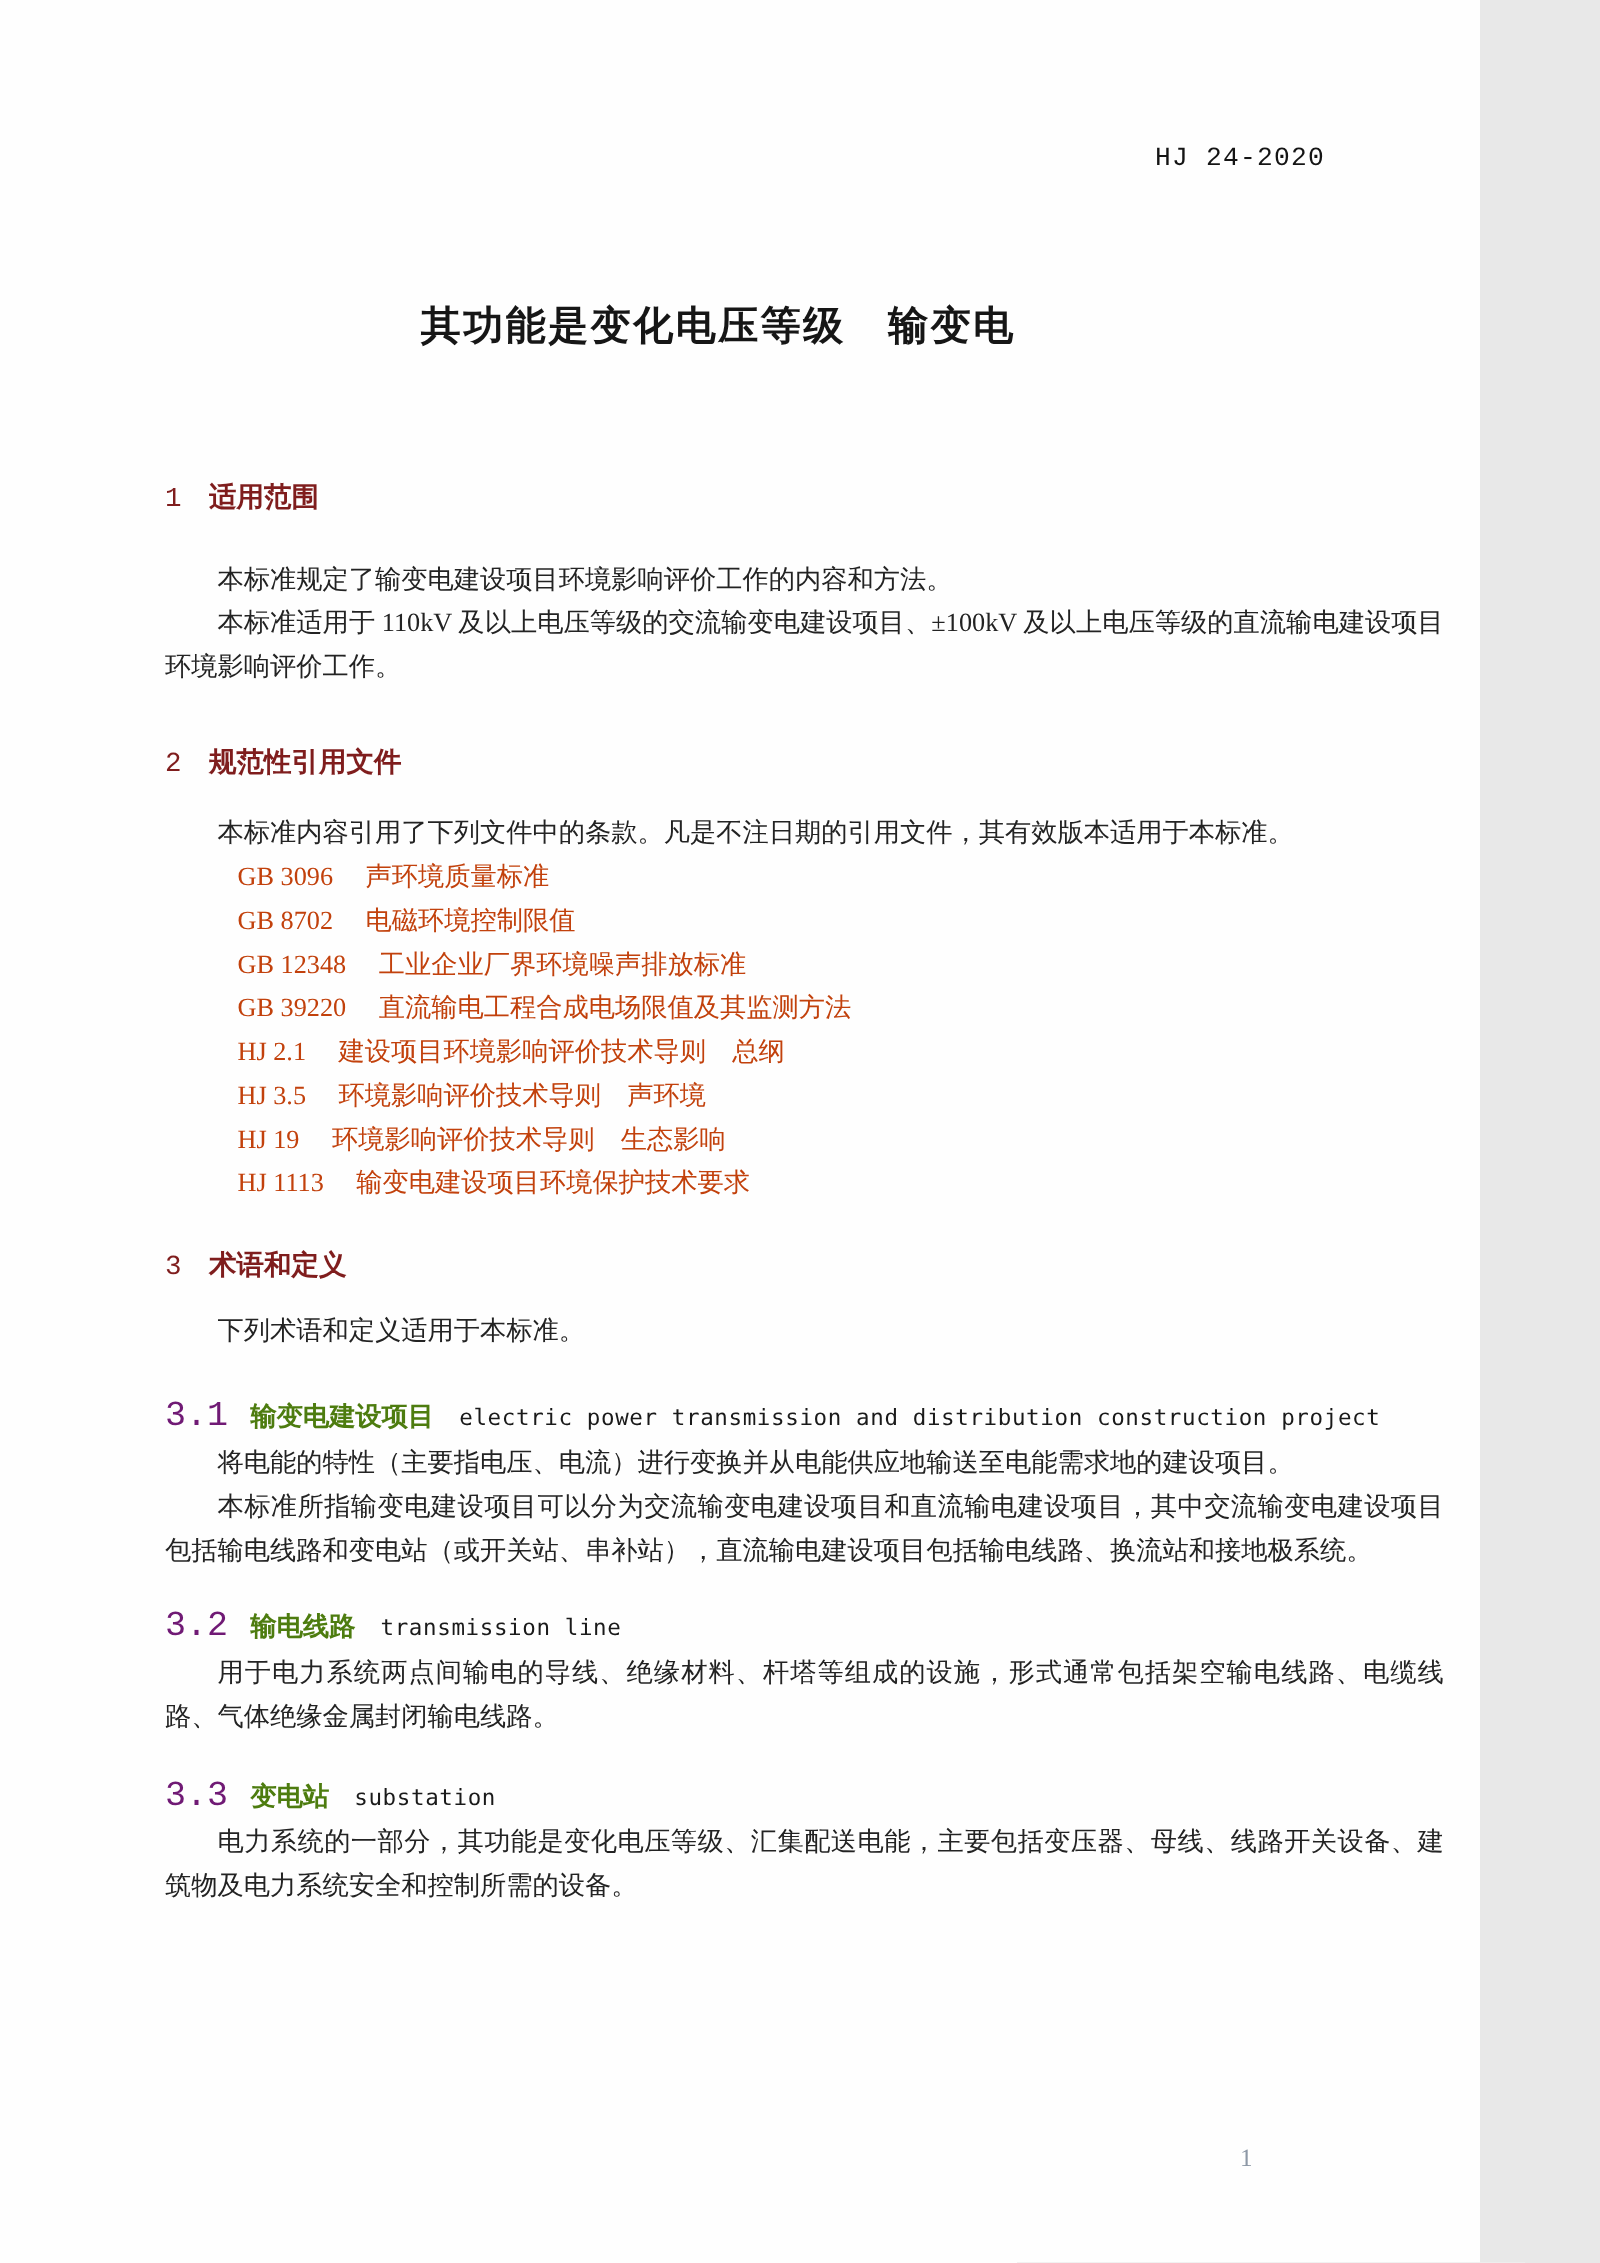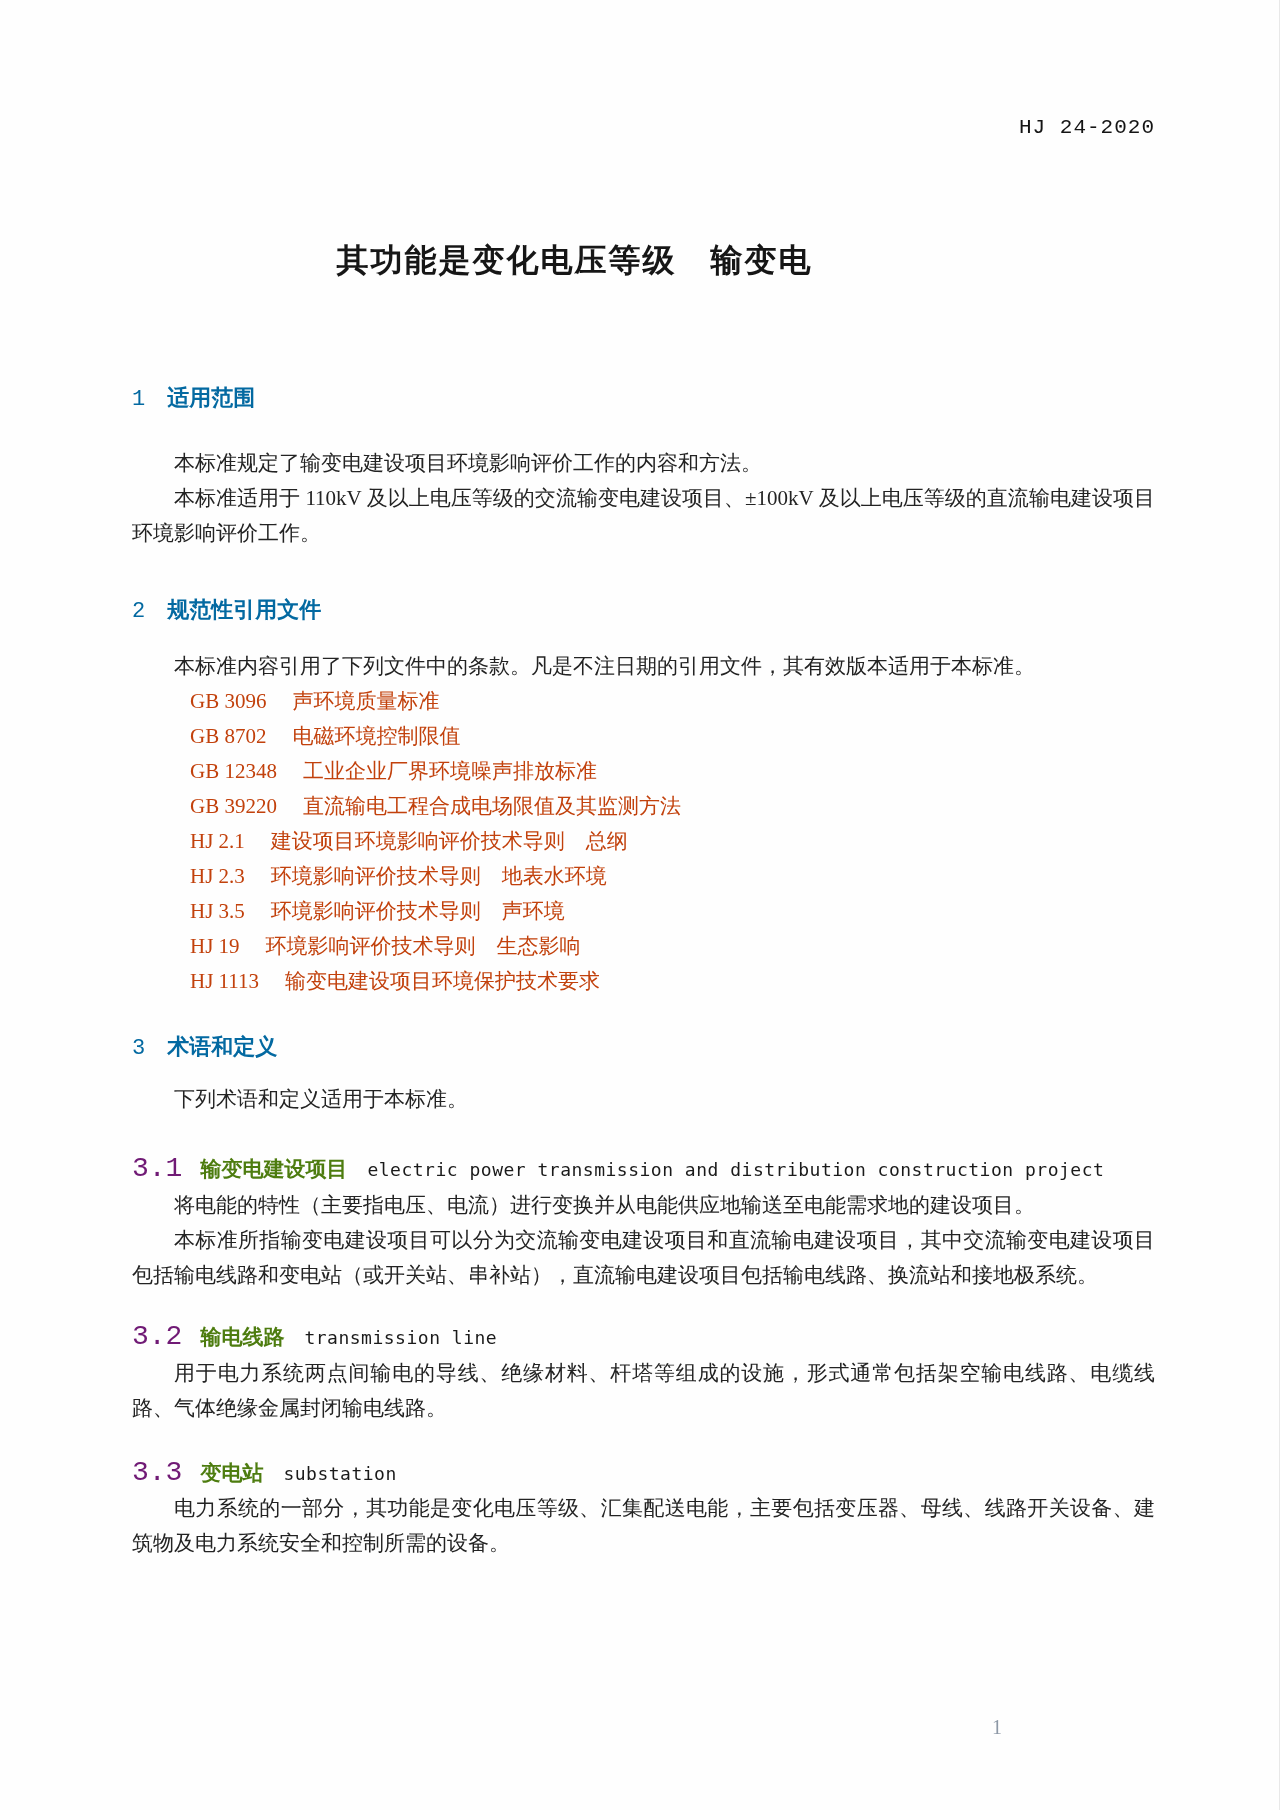--- a/index.html
+++ b/index.html
@@ -3,21 +3,21 @@
 <meta charset="utf-8">
 <style>
   * { margin:0; padding:0; box-sizing:border-box; }
   html,body { background:#e8e8e8; }
   body {
     width:1280px; height:1810px;
     font-family:"Liberation Serif","DejaVu Serif",serif;
   }
   .page {
     position:relative;
-    width:1279px; height:1810px;
+    width:1184px; height:1810px;
     background:#fefefe;
     overflow:hidden;
     color:#1f1f1f;
     text-decoration:underline;
   }
   .doc-number {
     position:absolute; top:116px; right:124px;
     font-family:"Liberation Mono","DejaVu Sans Mono",monospace;
     font-size:21px; letter-spacing:1px; color:#141414;
     white-space:nowrap;
@@ -29,21 +29,21 @@
     margin-top:237px;
     position:relative; left:-69px;
     text-align:center;
     font-family:"Liberation Sans","DejaVu Sans",sans-serif;
     font-weight:bold; font-size:32px; line-height:46px;
     letter-spacing:2px; color:#161616;
     white-space:nowrap;
   }
   .sec-heading {
     font-family:"Liberation Sans","DejaVu Sans",sans-serif;
-    font-weight:bold; font-size:22px; line-height:30px; color:#0369a1;
+    font-weight:bold; font-size:22px; line-height:30px; color:#7f1d1d;
   }
   .sec-num {
     font-family:"Liberation Mono","DejaVu Sans Mono",monospace;
     font-weight:normal; font-size:22px; margin-right:22px;
   }
   .body-p {
     font-size:21px; line-height:35px;
     text-align:justify; text-indent:2em; color:#232323;
   }
   #s1-h { margin-top:100px; }
@@ -99,21 +99,20 @@
 
     <h2 class="sec-heading" id="s2-h"><span class="sec-num">2</span><span>规范性引用文件</span></h2>
     <p class="body-p" id="s2-p1">本标准内容引用了下列文件中的条款。凡是不注日期的引用文件，其有效版本适用于本标准。</p>
 
     <ul class="refs">
       <li><span class="ref-code">GB 3096</span><span>声环境质量标准</span></li>
       <li><span class="ref-code">GB 8702</span><span>电磁环境控制限值</span></li>
       <li><span class="ref-code">GB 12348</span><span>工业企业厂界环境噪声排放标准</span></li>
       <li><span class="ref-code">GB 39220</span><span>直流输电工程合成电场限值及其监测方法</span></li>
       <li><span class="ref-code">HJ 2.1</span><span>建设项目环境影响评价技术导则　总纲</span></li>
-      <li><span class="ref-code">HJ 2.3</span><span>环境影响评价技术导则　地表水环境</span></li>
       <li><span class="ref-code">HJ 3.5</span><span>环境影响评价技术导则　声环境</span></li>
       <li><span class="ref-code">HJ 19</span><span>环境影响评价技术导则　生态影响</span></li>
       <li><span class="ref-code">HJ 1113</span><span>输变电建设项目环境保护技术要求</span></li>
     </ul>
 
     <h2 class="sec-heading" id="s3-h"><span class="sec-num">3</span><span>术语和定义</span></h2>
     <p class="body-p" id="s3-p1">下列术语和定义适用于本标准。</p>
 
     <h3 class="term-heading" id="t1-h"><span class="term-num">3.1</span><span class="term-zh">输变电建设项目</span><span class="term-en">electric power transmission and distribution construction project</span></h3>
     <p class="body-p" id="t1-p1">将电能的特性（主要指电压、电流）进行变换并从电能供应地输送至电能需求地的建设项目。</p>

